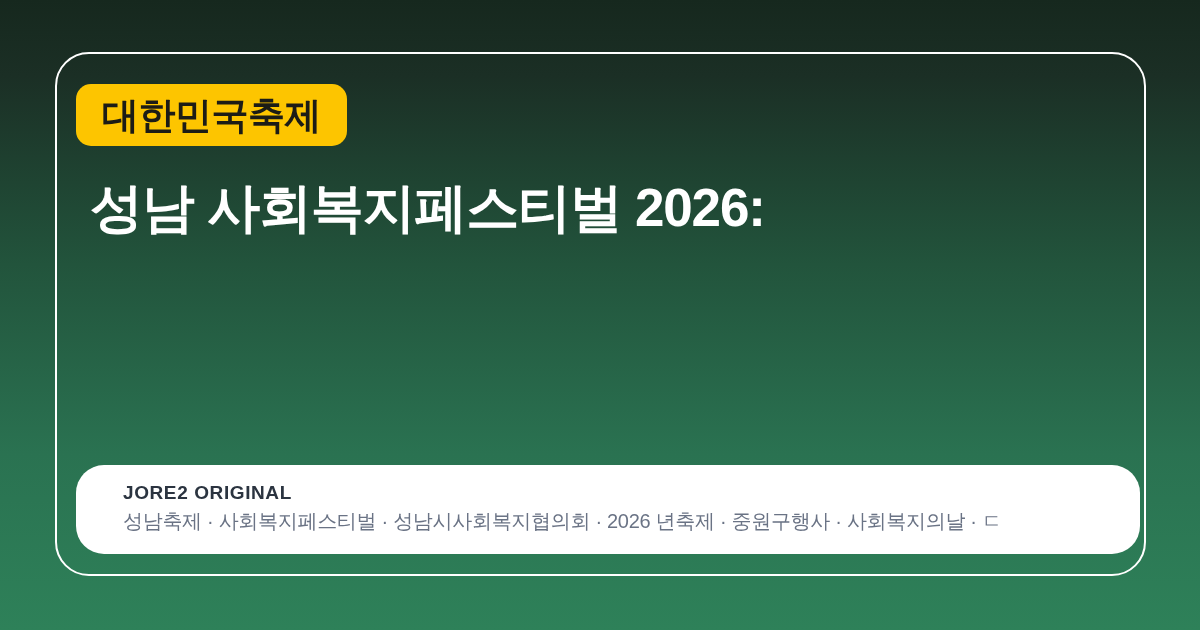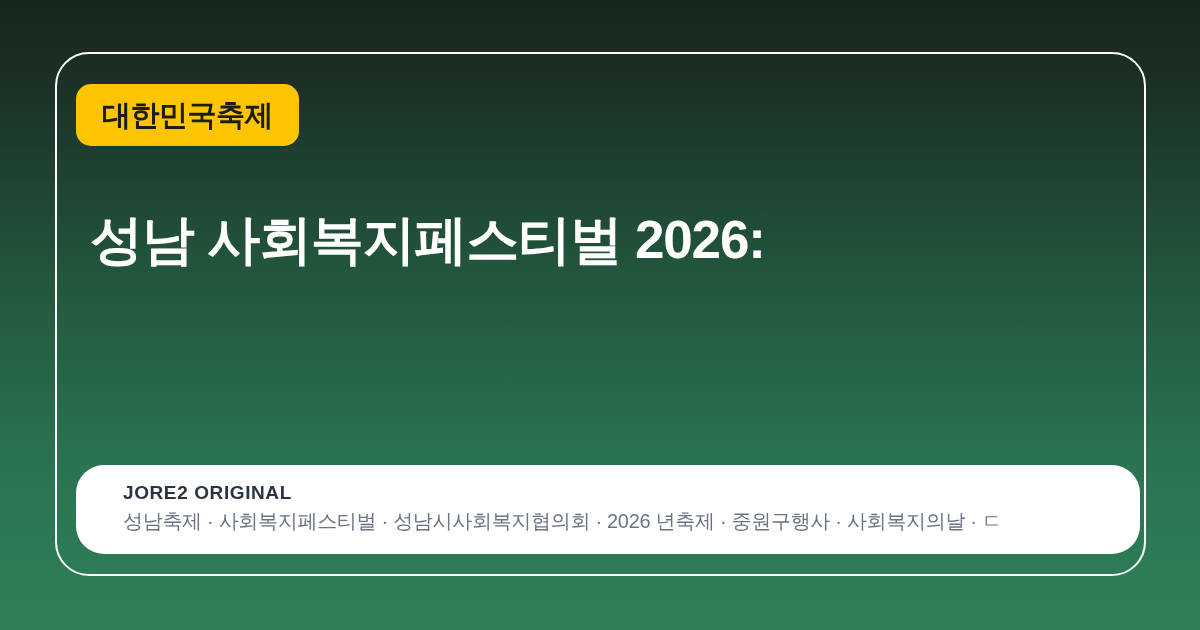--- a/index.html
+++ b/index.html
@@ -56,33 +56,33 @@
     left: 21px;
     top: 32px;
     height: 62px;
     display: flex;
     align-items: center;
     padding: 0 26px;
     background: #fdc500;
     border-radius: 15px;
   }
   .badge-label {
-    font-size: 29px;
+    font-size: 37px;
     font-weight: 700;
     color: #1c1c16;
     letter-spacing: -0.5px;
     line-height: 1;
     white-space: nowrap;
   }
 
   
   .headline {
     position: absolute;
     left: 35px;
-    top: 150px;
+    top: 118px;
     width: 1020px;
   }
   .headline-line {
     display: block;
     font-size: 53px;
     font-weight: 700;
     color: #ffffff;
     line-height: 76px;
     letter-spacing: -1.2px;
     white-space: nowrap;

